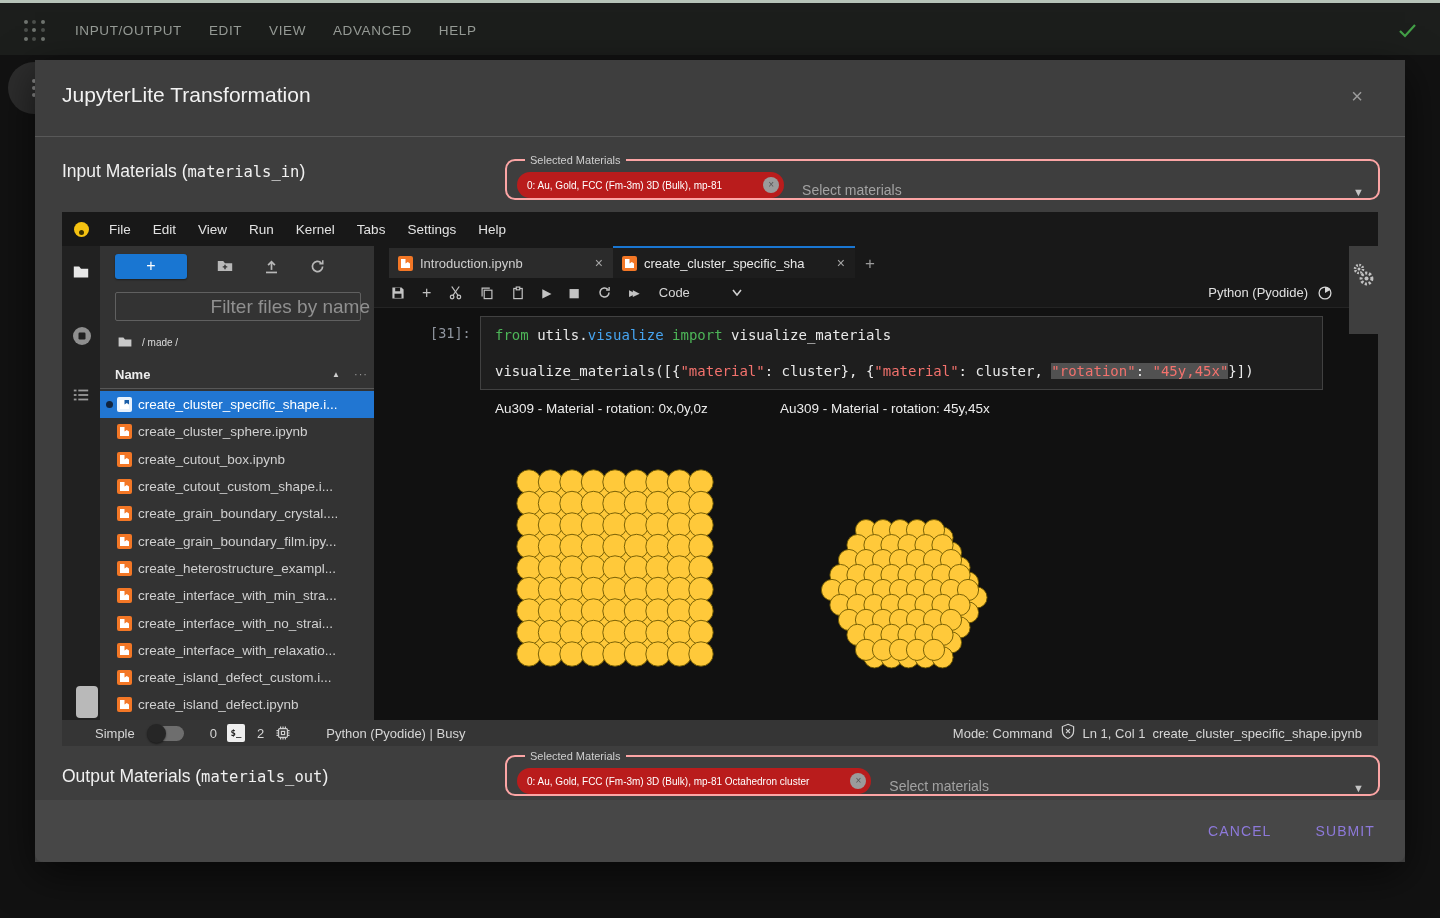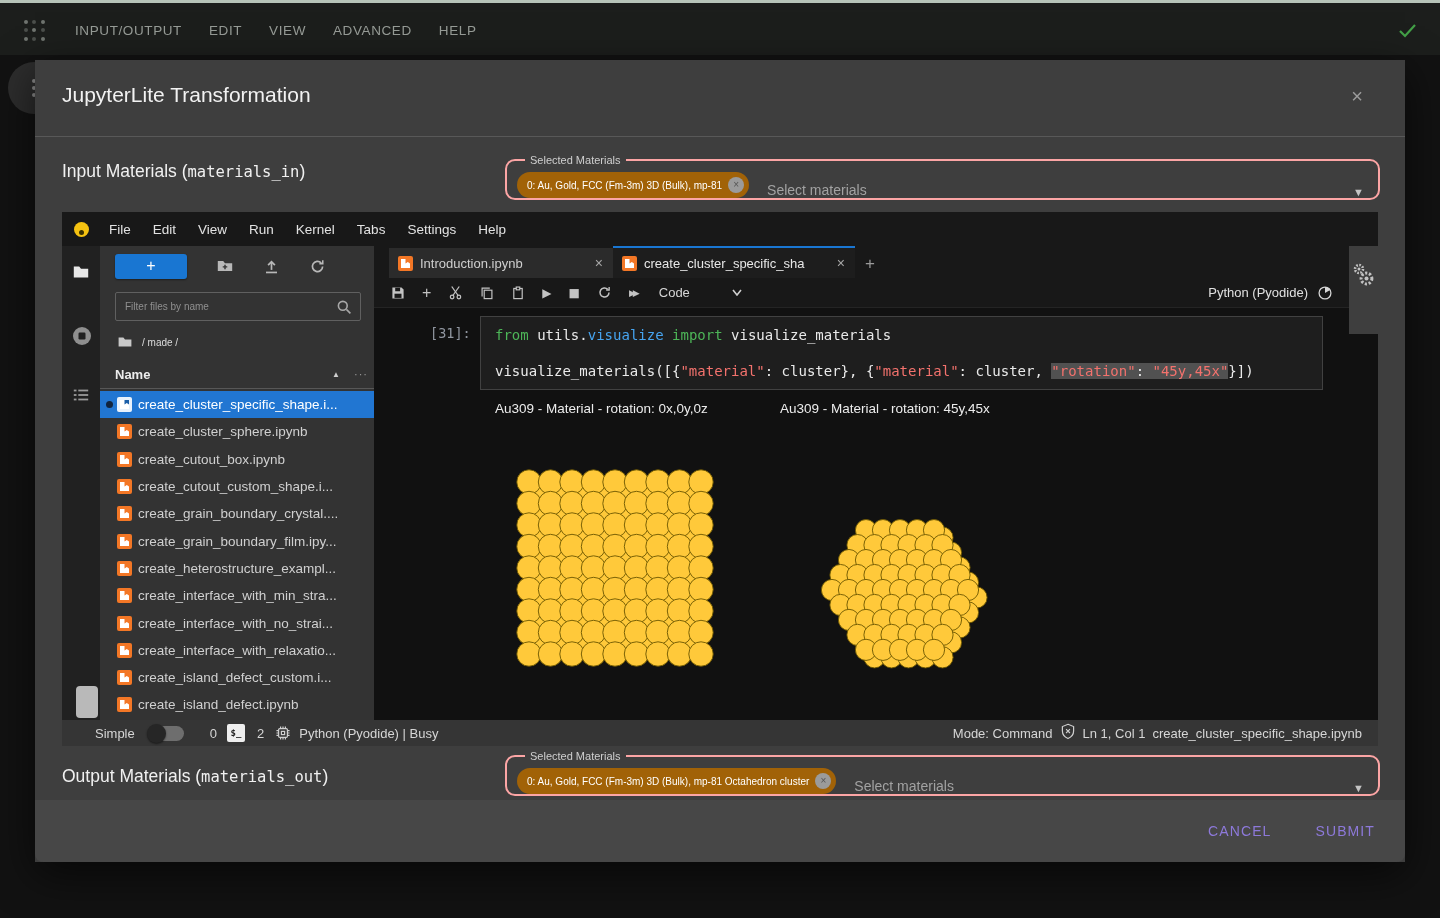--- a/index.html
+++ b/index.html
@@ -28,22 +28,22 @@
   .dlg-title { position:absolute; left:27px; top:23px; font-size:21px; color:#f2f2f2; font-weight:400; }
   .dlg-close { position:absolute; right:42px; top:25px; font-size:20px; color:#9c9c9c; cursor:pointer; }
   .mat-label { position:absolute; left:27px; color:#f0f0f0; font-size:17.5px; }
   .mat-label code { font-family:"DejaVu Sans Mono", monospace; font-size:15.5px; }
   .mat-label.in { top:101px; } .mat-label.out { top:706px; }
 
   fieldset.mat-select { position:absolute; left:470px; width:875px; height:46px; border:2px solid #fca5a5; border-radius:10px;
             display:flex; align-items:flex-end; padding:0 14px 0 10px; cursor:pointer; }
   fieldset.mat-select.in { top:94px; } fieldset.mat-select.out { top:690px; }
   fieldset.mat-select legend { font-size:11px; color:#cfcfcf; padding:0 5px; margin-left:8px; }
-  .chip { display:inline-flex; align-items:center; height:26px; border-radius:13px; background:#a16207; padding:0 5px 0 10px;
-          color:#fff; font-size:10px; white-space:nowrap; margin-top:-8px; }
+  .chip { display:inline-flex; align-items:center; height:26px; border-radius:13px; background:#b91c1c; padding:0 5px 0 10px;
+          color:#fff; font-size:10px; white-space:nowrap; margin-top:-8px;gap:35px; }
   .chip .chip-x { width:16px; height:16px; margin-left:6px; border-radius:50%; background:#9b9b9b; color:#555;
           font-size:10px; line-height:15px; text-align:center; cursor:pointer; }
   .mat-ph { color:#a2a2a2; font-size:14px; margin-left:18px; margin-top:-8px; }
   .mat-dd { margin-left:auto; margin-top:-8px; color:#c4c4c4; font-size:11px; }
   .dlg-footer { position:absolute; left:0; top:740px; width:100%; height:62px; background:#474747; border-radius:0 0 8px 8px;
           display:flex; align-items:center; justify-content:flex-end; gap:44px; padding-right:30px; }
   .dlg-footer button { background:none; border:none; color:#8d79da; font-size:14px; letter-spacing:1.1px; font-weight:500;
           font-family:"Liberation Sans", sans-serif; cursor:pointer; }
 
   
@@ -58,22 +58,22 @@
   .act.folder { top:17px; } .act.running { top:80px; } .act.toc { top:140px; }
   .side-thumb { position:absolute; left:14px; top:440px; width:22px; height:32px; border-radius:4px; background:#b9b9b9; }
 
   .jl-sidebar { width:274px; background:#333333; position:relative; }
   .fb-toolbar { position:absolute; left:0; top:6px; width:100%; height:28px; display:flex; align-items:center; }
   .fb-new { width:72px; height:25px; margin-left:15px; background:#1976d2; border-radius:3px; color:#fff; font-size:16px;
             display:flex; align-items:center; justify-content:center; cursor:pointer; box-shadow:0 1px 2px rgba(0,0,0,.4); }
   .fb-tbicon { margin-left:29px; cursor:pointer; color:#b8b8b8; display:flex; }
   .fb-filter { position:absolute; left:15px; top:46px; width:246px; height:29px; border:1px solid #606060; border-radius:2px;
             display:flex; align-items:center; background:#333; }
-  .fb-filter input { flex:1; background:none; border:none; outline:none; color:#fdba74; font-size:10px; padding:0 6px 0 9px;
-            font-family:"Liberation Sans", sans-serif; }
+  .fb-filter input { flex:1; background:none; border:none; outline:none; color:#fdba74; font-size:19px; padding:0 6px 0 9px;
+            font-family:"Liberation Sans", sans-serif;text-align:right; }
   .fb-filter input::placeholder { color:#909090; }
   .fb-filter .sic { margin-right:8px; display:flex; }
   .fb-crumb { position:absolute; left:17px; top:88px; display:flex; align-items:center; gap:9px; color:#dcdcdc; font-size:10px; }
   .fb-header { position:absolute; left:0; top:114px; width:100%; height:29px; border-bottom:1px solid #575757;
             display:flex; align-items:center; }
   .fb-header .hname { color:#ececec; font-size:13px; font-weight:bold; margin-left:15px; }
   .fb-header .hsort { margin-left:auto; margin-right:14px; font-size:8px; color:#cfcfcf; }
   .fb-header .hmore { margin-right:6px; color:#9a9a9a; font-size:11px; letter-spacing:1px; }
   .fb-list { position:absolute; left:0; top:145px; width:100%; }
   .frow { position:relative; height:27.3px; display:flex; align-items:center; padding-left:17px; cursor:pointer; }
@@ -116,21 +116,21 @@
             color:#d6d6d6; font-size:13px; }
   .sb-left { display:flex; align-items:center; margin-left:33px; }
   .sb-toggle { width:36px; height:15px; border-radius:8px; background:#6e6e6e; margin-left:13px; position:relative; cursor:pointer; }
   .sb-toggle .knob { position:absolute; left:-1px; top:-2px; width:19px; height:19px; border-radius:50%; background:#262626;
             box-shadow:0 1px 2px rgba(0,0,0,.5); }
   .sb-num { margin-left:26px; }
   .sb-term { width:18px; height:18px; background:#efefef; border-radius:2px; color:#222; font-size:9px; font-weight:bold;
             display:flex; align-items:center; justify-content:center; margin-left:10px; font-family:"DejaVu Sans Mono", monospace; }
   .sb-num2 { margin-left:12px; }
   .sb-chip { margin-left:11px; display:flex; }
-  .sb-kstat { margin-left:8px; }
+  .sb-kstat { margin-left:35px; }
   .sb-right { margin-left:auto; display:flex; align-items:center; gap:7px; padding-right:16px; }
 
   
   .gear-patch { position:absolute; left:1349px; top:246px; width:30px; height:88px; background:#3e3e3e; z-index:7; }
   .gear-patch svg { margin:16px 0 0 3px; cursor:pointer; }
 
   .svgic { display:block; }
 </style>
 </head>
 <body>

